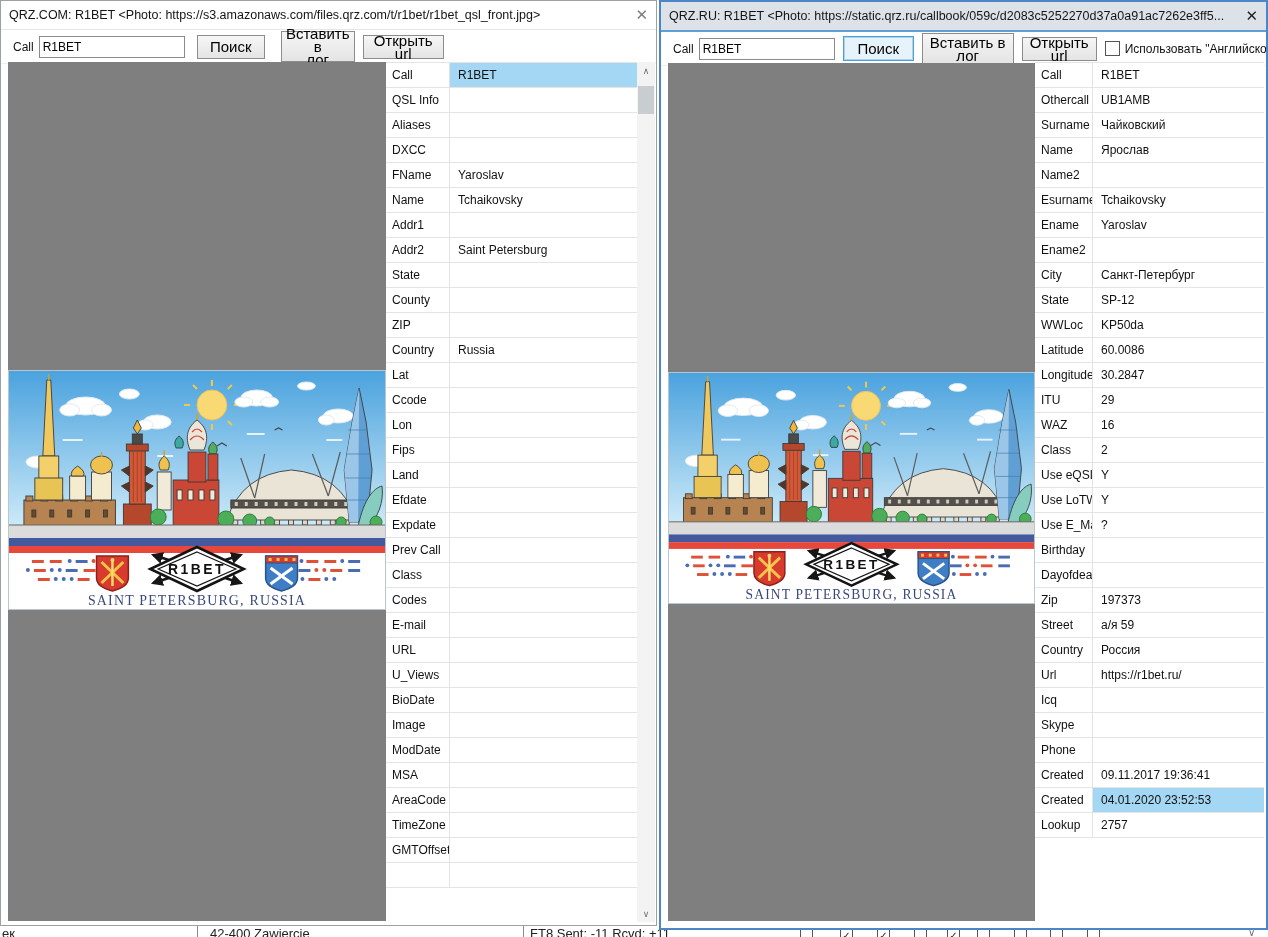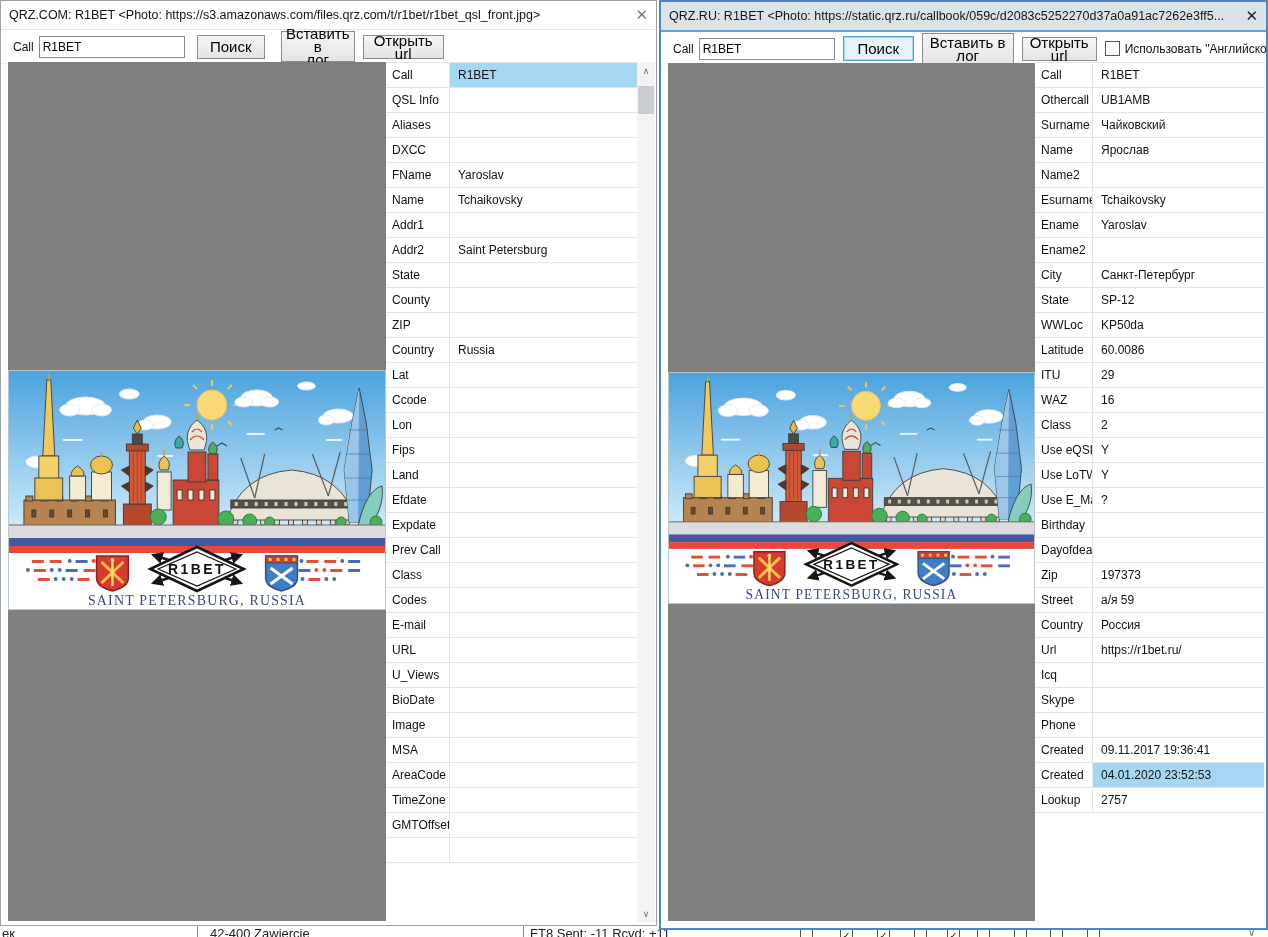--- a/index.html
+++ b/index.html
@@ -415,20 +415,24 @@
       </div>
       <div class="trow">
         <div class="tlabel">BioDate</div>
         <div class="tvalue"></div>
       </div>
       <div class="trow">
         <div class="tlabel">Image</div>
         <div class="tvalue"></div>
       </div>
       <div class="trow">
+        <div class="tlabel">ModDate</div>
+        <div class="tvalue"></div>
+      </div>
+      <div class="trow">
         <div class="tlabel">MSA</div>
         <div class="tvalue"></div>
       </div>
       <div class="trow">
         <div class="tlabel">AreaCode</div>
         <div class="tvalue"></div>
       </div>
       <div class="trow">
         <div class="tlabel">TimeZone</div>
         <div class="tvalue"></div>
@@ -514,20 +518,24 @@
       </div>
       <div class="trow">
         <div class="tlabel">WWLoc</div>
         <div class="tvalue">KP50da</div>
       </div>
       <div class="trow">
         <div class="tlabel">Latitude</div>
         <div class="tvalue">60.0086</div>
       </div>
       <div class="trow">
+        <div class="tlabel">Longitude</div>
+        <div class="tvalue">30.2847</div>
+      </div>
+      <div class="trow">
         <div class="tlabel">ITU</div>
         <div class="tvalue">29</div>
       </div>
       <div class="trow">
         <div class="tlabel">WAZ</div>
         <div class="tvalue">16</div>
       </div>
       <div class="trow">
         <div class="tlabel">Class</div>
         <div class="tvalue">2</div>

